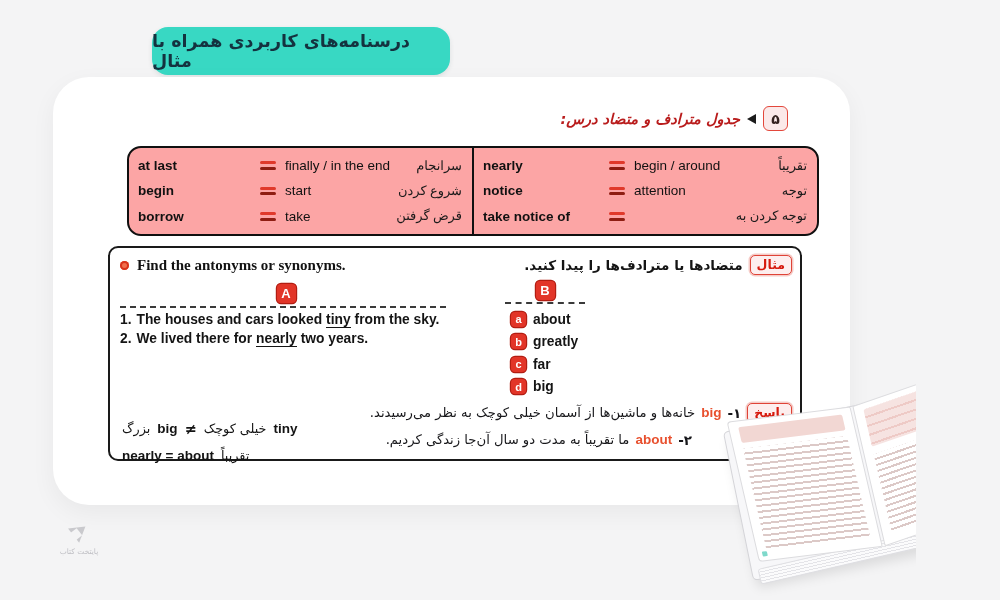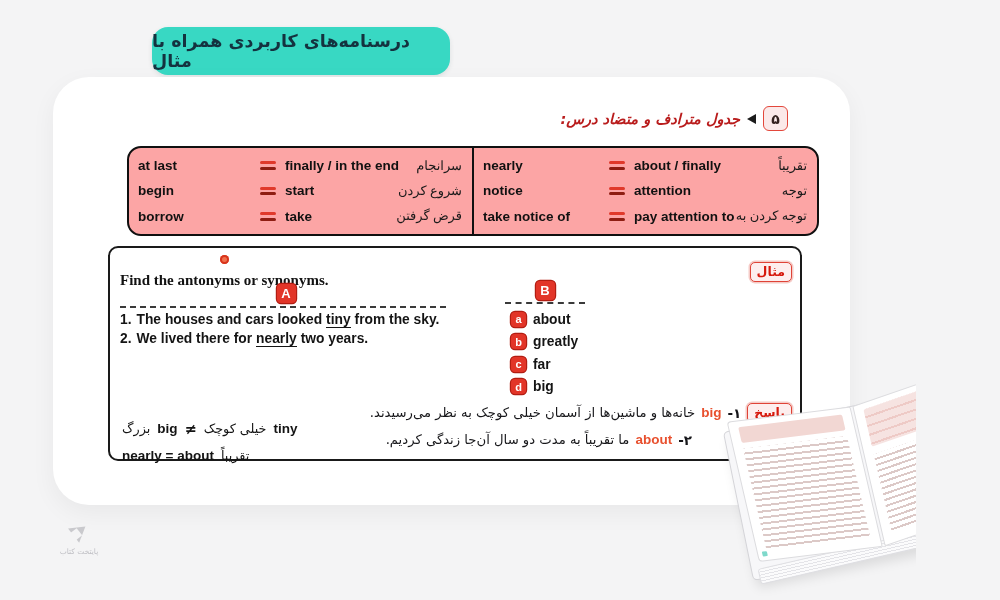--- a/index.html
+++ b/index.html
@@ -34,29 +34,29 @@
     border-radius:14px;display:flex;direction:ltr;background:#fca5a5;margin-left:20px;}
   .vhalf{flex:1;padding:5px 10px 5px 9px;display:flex;flex-direction:column;justify-content:space-around;min-width:0;}
   .vhalf.rightside{border-left:2px solid #101010;}
   .vrow{display:flex;align-items:center;height:25px;}
   .vword{font-family:"Liberation Sans",sans-serif;font-weight:bold;font-size:13.5px;color:#111;width:122px;flex:none;}
   .vhalf.rightside .vword{width:126px;}
   .syn-icon{width:16px;flex:none;margin-right:9px;display:flex;flex-direction:column;gap:2.5px;}
   .syn-icon i{display:block;height:3px;border-radius:1.5px;}
   .syn-icon i.t{background:#e0392b;}
   .syn-icon i.b{background:#8e1d12;}
-  .vsyn{font-family:"Liberation Sans",sans-serif;font-weight:bold;font-size:13.5px;color:#111;flex:1;min-width:0;}
+  .vsyn{font-family:"Liberation Sans",sans-serif;font-weight:normal;font-size:13.5px;color:#111;flex:1;min-width:0;}
   .vfa{direction:rtl;font-size:13px;color:#1a1a1a;flex:none;margin-left:auto;font-family:Liberation Serif, serif;}
 
   
   .example{position:absolute;left:55px;top:169px;width:690px;height:211px;border:2.2px solid #1a1a1a;
     border-radius:10px;background:#fff;}
   .ex-header{position:absolute;left:10px;right:8px;top:7px;display:flex;justify-content:space-between;align-items:center;}
   .ex-en{display:flex;align-items:center;gap:8px;font-family:"Liberation Serif",serif;font-weight:bold;
-    font-size:15px;color:#121212;flex-direction:column;}
+    font-size:15px;color:#121212;}
   .bullet{width:9px;height:9px;border-radius:50%;background:#f0704d;box-shadow:inset 0 0 0 2px #d8341c;flex:none;}
   .ex-fa{display:flex;direction:rtl;align-items:center;gap:7px;font-weight:bold;font-size:13.5px;color:#141414;}
   .stamp{border:1.5px solid #df4337;background:#fdeeee;color:#d6190d;font-weight:bold;font-size:12.5px;
     padding:1px 6px 2px;border-radius:5px;box-shadow:0 0 0 1.5px #f5cbc7;}
 
   
   .colA{position:absolute;left:10px;top:36px;width:332px;}
   .col-badge{width:19px;height:19px;background:#e23528;color:#fff;font-weight:bold;font-size:13px;border-radius:4px;
     display:flex;align-items:center;justify-content:center;margin:0 auto;box-shadow:0 0 0 1.2px #b21d12;
     font-family:"Liberation Sans",sans-serif;}
@@ -162,53 +162,53 @@
           <span class="vfa">قرض گرفتن</span>
         </div>
       </div>
       <div class="vhalf rightside">
         <div class="vrow">
           <span class="vword">nearly</span>
           <span class="syn-icon">
               <i class="t"></i>
               <i class="b"></i>
             </span>
-          <span class="vsyn">about / finally</span>
+          <span class="vsyn">begin / around</span>
           <span class="vfa">تقریباً</span>
         </div>
         <div class="vrow">
           <span class="vword">notice</span>
           <span class="syn-icon">
               <i class="t"></i>
               <i class="b"></i>
             </span>
           <span class="vsyn">attention</span>
           <span class="vfa">توجه</span>
         </div>
         <div class="vrow">
           <span class="vword">take notice of</span>
           <span class="syn-icon">
               <i class="t"></i>
               <i class="b"></i>
             </span>
-          <span class="vsyn">pay attention to</span>
           <span class="vfa">توجه کردن به</span>
         </div>
       </div>
     </div>
 
     <div class="example">
 
       <div class="ex-header">
         <div class="ex-en">
           <span class="bullet"></span>
           <span>Find the antonyms or synonyms.</span>
         </div>
         <div class="ex-fa">
           <span class="stamp">مثال</span>
+          <span>متضادها یا مترادف‌ها را پیدا کنید.</span>
         </div>
       </div>
 
       <div class="colA">
         <div class="col-badge">A</div>
         <div class="dashA"></div>
         <div class="sent"><span class="num">1.</span><span>The houses and cars looked</span><span class="u">tiny</span><span>from the sky.</span></div>
         <div class="sent"><span class="num">2.</span><span>We lived there for</span><span class="u">nearly</span><span>two years.</span></div>
       </div>
 

